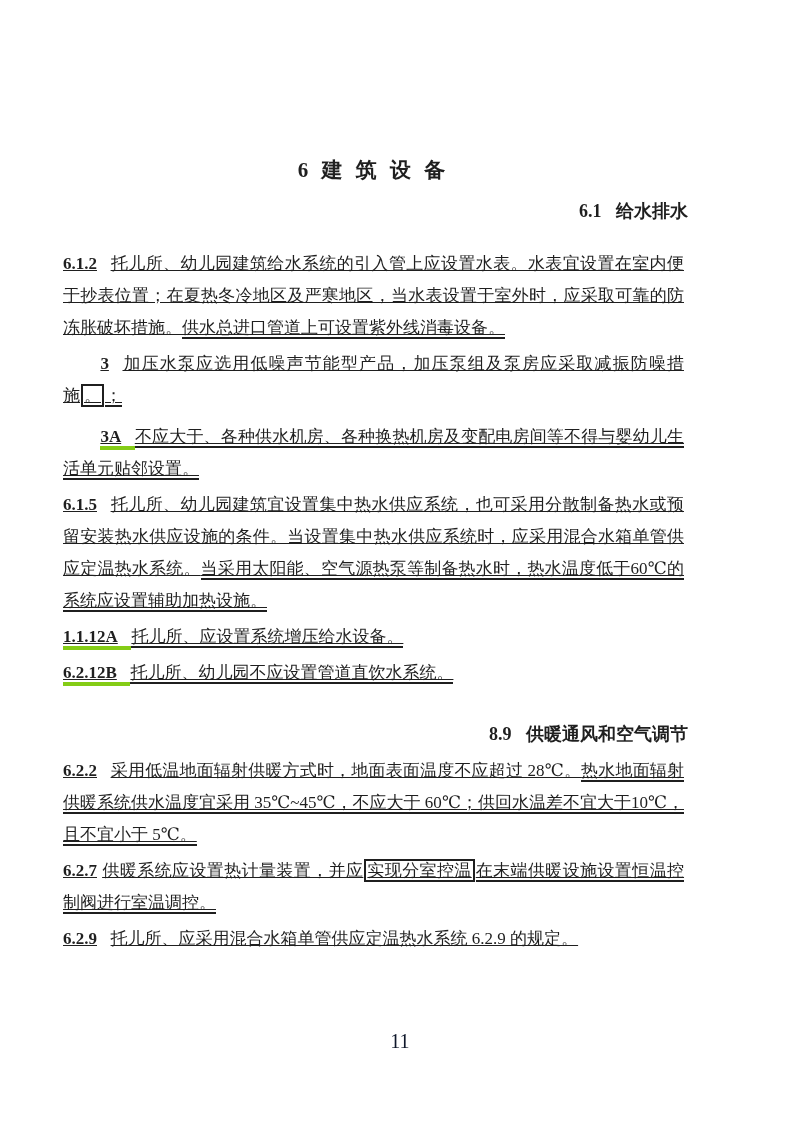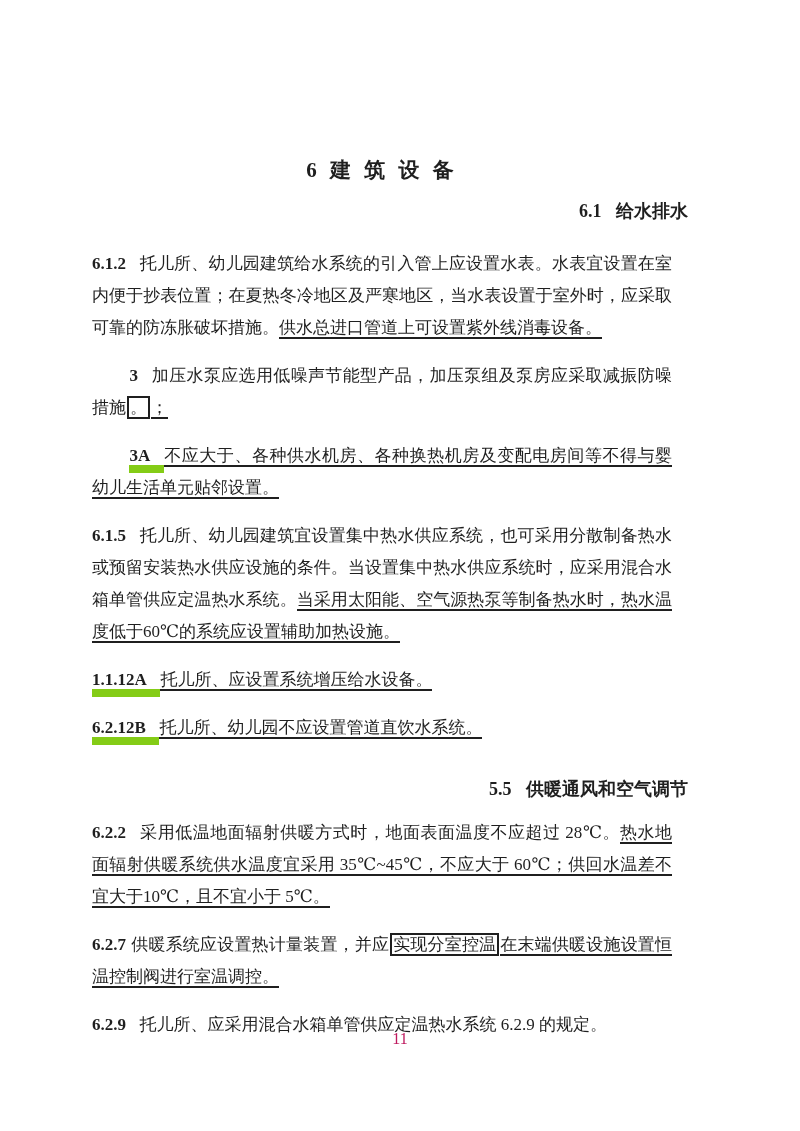--- a/index.html
+++ b/index.html
@@ -8,63 +8,64 @@
     background: #ffffff;
     color: #1f1f1f;
     font-family: "Liberation Serif", "DejaVu Serif", serif;
     position: relative;
     overflow: hidden;
   }
   .page {
     position: relative;
     box-sizing: border-box;
     width: 800px; height: 1131px;
-    padding: 156px 112px 0 76px;
+    padding: 156px 112px 0 59px;
   }
   .doc-title {
     margin: 0 0 15px 0;
     text-align: center;
     font-size: 21px;
     font-weight: 600;
     letter-spacing: 4px;
   }
   .section-heading {
     margin: 0 0 25px 0;
     text-align: right;
     font-size: 18px;
     font-weight: 700;
   }
   .section-heading.second {
     margin-top: 33px;
     margin-bottom: 9px;
   }
   .sh-num { padding-right: 0.8em; }
   .para {
-    margin: 16px;
+    margin: 4px;
     font-size: 17px;
     line-height: 32px;
     text-align: justify;
+    text-decoration: underline;
   }
   .para.indent { text-indent: 2.2em; }
   .para.mt8 { margin-top: 9px; }
   
   .r-num   { font-weight: 700; padding-right: 0.8em; }
   .r-num2  { font-weight: 700; padding-right: 0.3em; }
   .r-num-u { font-weight: 700; padding-right: 0.8em;
-             border-bottom: 8px solid #84cc16; }
+             border-bottom: 4px solid #84cc16; }
   .r-text  { }
   .r-u     { border-bottom: 2px solid #1f1f1f; }
   .r-box   { border: 2px solid #1f1f1f; padding: 0 1px; margin: 0 1px; }
   .footer {
     position: absolute;
     top: 1030px; left: 0;
     width: 100%;
     text-align: center;
-    font-size: 16px;
-    color: #be185d;
+    font-size: 20px;
+    color: #0f172a;
   }
 </style>
 </head>
 <body>
 
 <div class="page">
 
   <h1 class="doc-title">6 建 筑 设 备</h1>
 
   <h2 class="section-heading">
@@ -72,21 +73,21 @@
   </h2>
 
   <p class="para"><span class="r-num">6.1.2</span><span class="r-text">托儿所、幼儿园建筑给水系统的引入管上应设置水表。水表宜设置在室内便于抄表位置；在夏热冬冷地区及严寒地区，当水表设置于室外时，应采取可靠的防冻胀破坏措施。</span><span class="r-u">供水总进口管道上可设置紫外线消毒设备。</span></p>
   <p class="para indent"><span class="r-num">3</span><span class="r-text">加压水泵应选用低噪声节能型产品，加压泵组及泵房应采取减振防噪措施</span><span class="r-box">。</span><span class="r-u">；</span></p>
   <p class="para indent mt8"><span class="r-num-u">3A</span><span class="r-u">不应大于、各种供水机房、各种换热机房及变配电房间等不得与婴幼儿生活单元贴邻设置。</span></p>
   <p class="para"><span class="r-num">6.1.5</span><span class="r-text">托儿所、幼儿园建筑宜设置集中热水供应系统，也可采用分散制备热水或预留安装热水供应设施的条件。当设置集中热水供应系统时，应采用混合水箱单管供应定温热水系统。</span><span class="r-u">当采用太阳能、空气源热泵等制备热水时，热水温度低于60℃的系统应设置辅助加热设施。</span></p>
   <p class="para"><span class="r-num-u">1.1.12A</span><span class="r-u">托儿所、应设置系统增压给水设备。</span></p>
   <p class="para"><span class="r-num-u">6.2.12B</span><span class="r-u">托儿所、幼儿园不应设置管道直饮水系统。</span></p>
 
   <h2 class="section-heading second">
-    <span class="sh-num">5.5</span><span>供暖通风和空气调节</span>
+    <span class="sh-num">8.9</span><span>供暖通风和空气调节</span>
   </h2>
 
   <p class="para"><span class="r-num">6.2.2</span><span class="r-text">采用低温地面辐射供暖方式时，地面表面温度不应超过 28℃。</span><span class="r-u">热水地面辐射供暖系统供水温度宜采用 35℃~45℃，不应大于 60℃；供回水温差不宜大于10℃，且不宜小于 5℃。</span></p>
   <p class="para"><span class="r-num2">6.2.7</span><span class="r-text">供暖系统应设置热计量装置，并应</span><span class="r-box">实现分室控温</span><span class="r-u">在末端供暖设施设置恒温控制阀进行室温调控。</span></p>
   <p class="para"><span class="r-num">6.2.9</span><span class="r-text">托儿所、应采用混合水箱单管供应定温热水系统 6.2.9 的规定。</span></p>
 
   <div class="footer">11</div>
 </div>
 
 </body></html>

